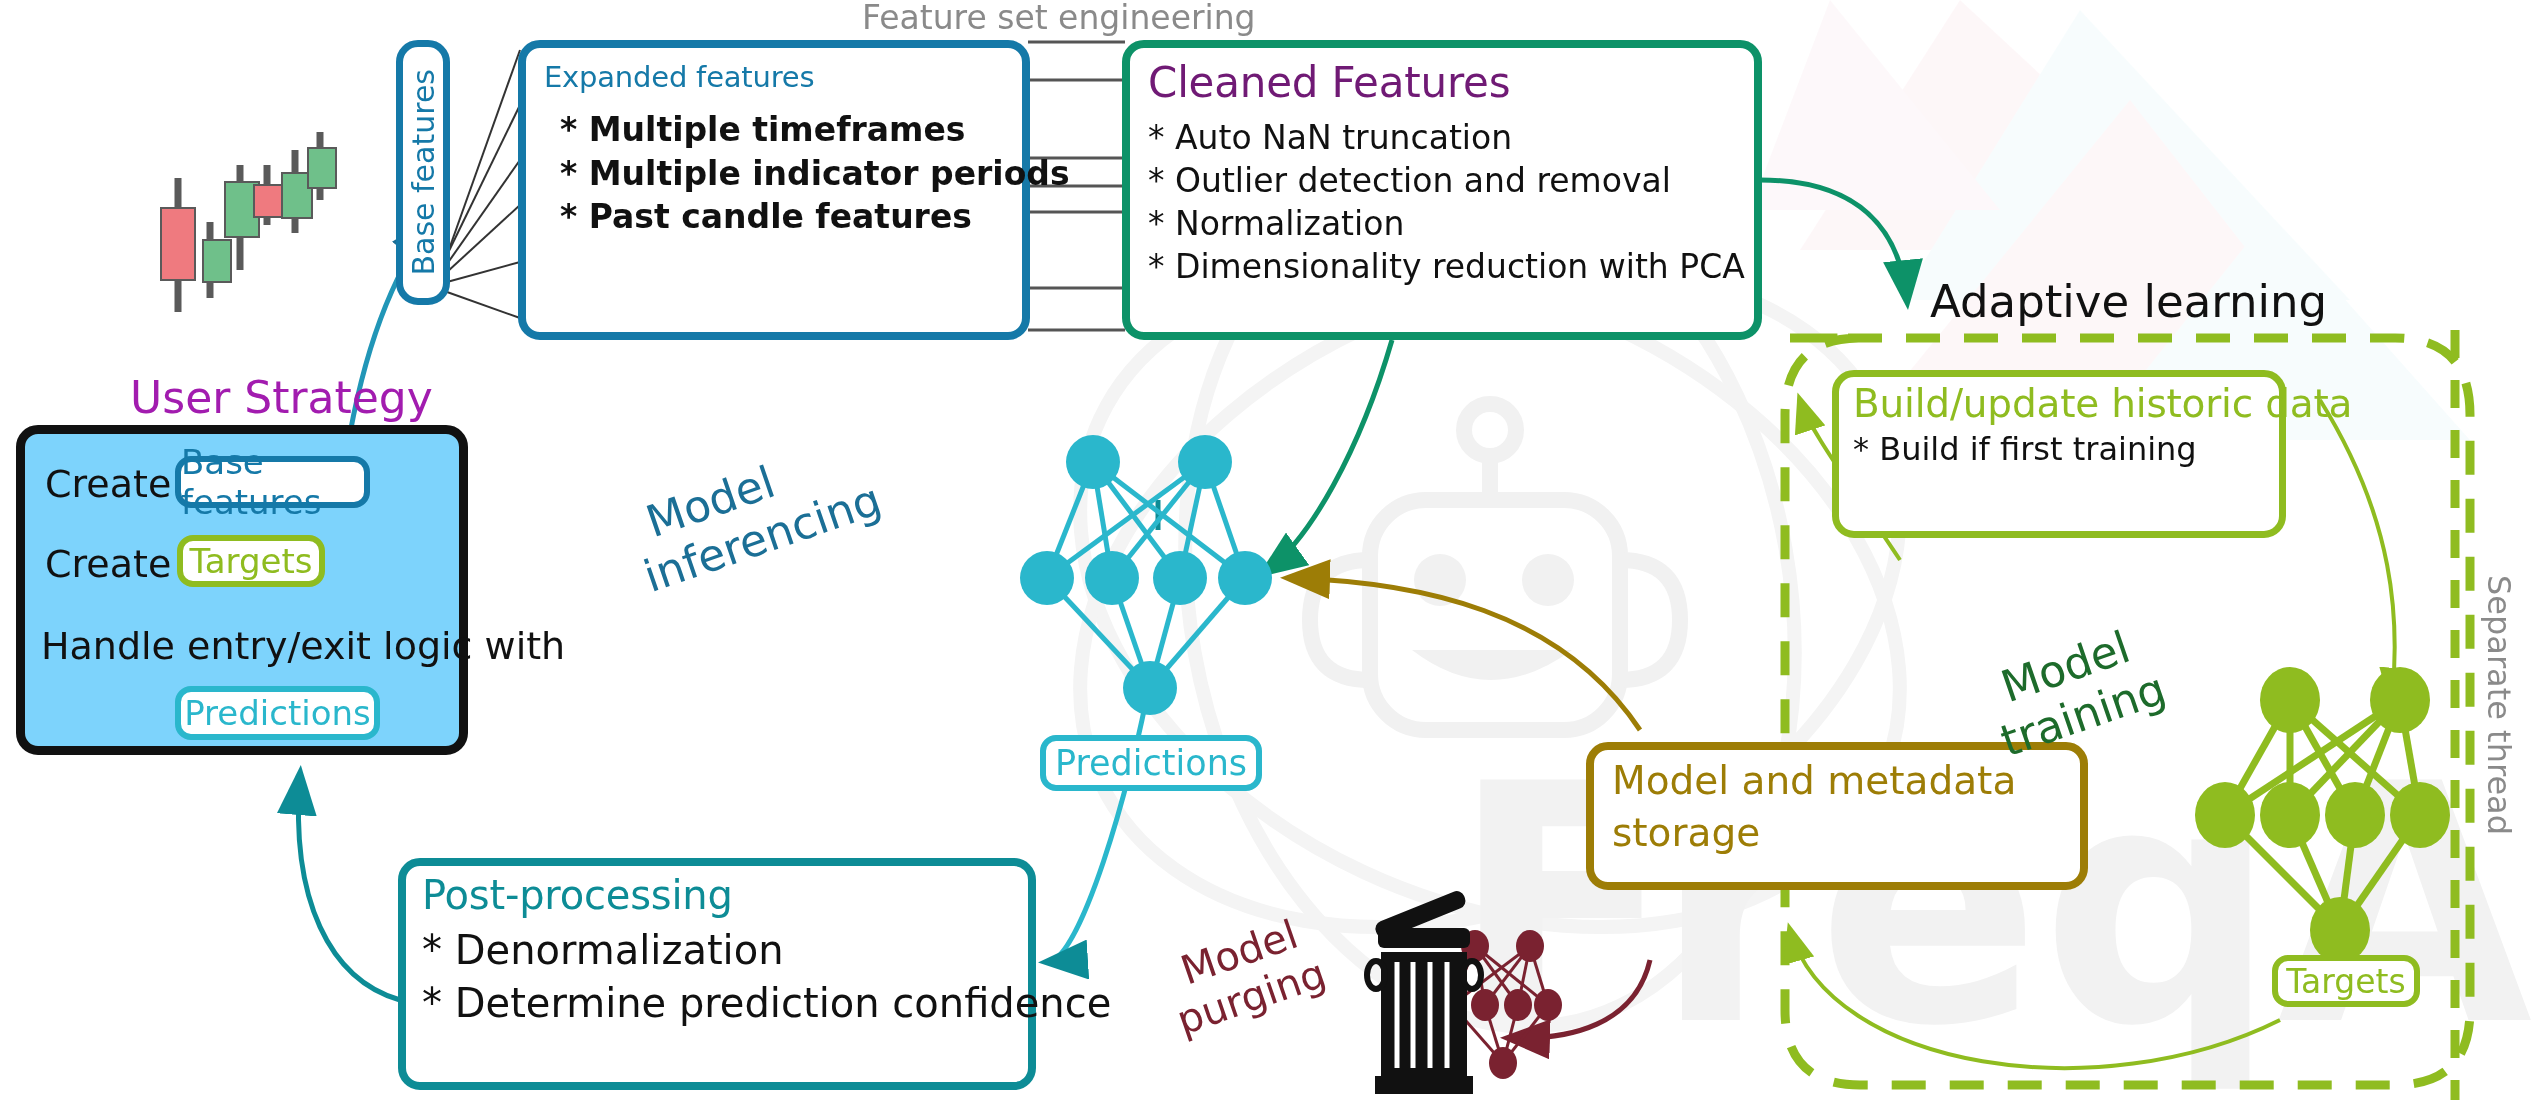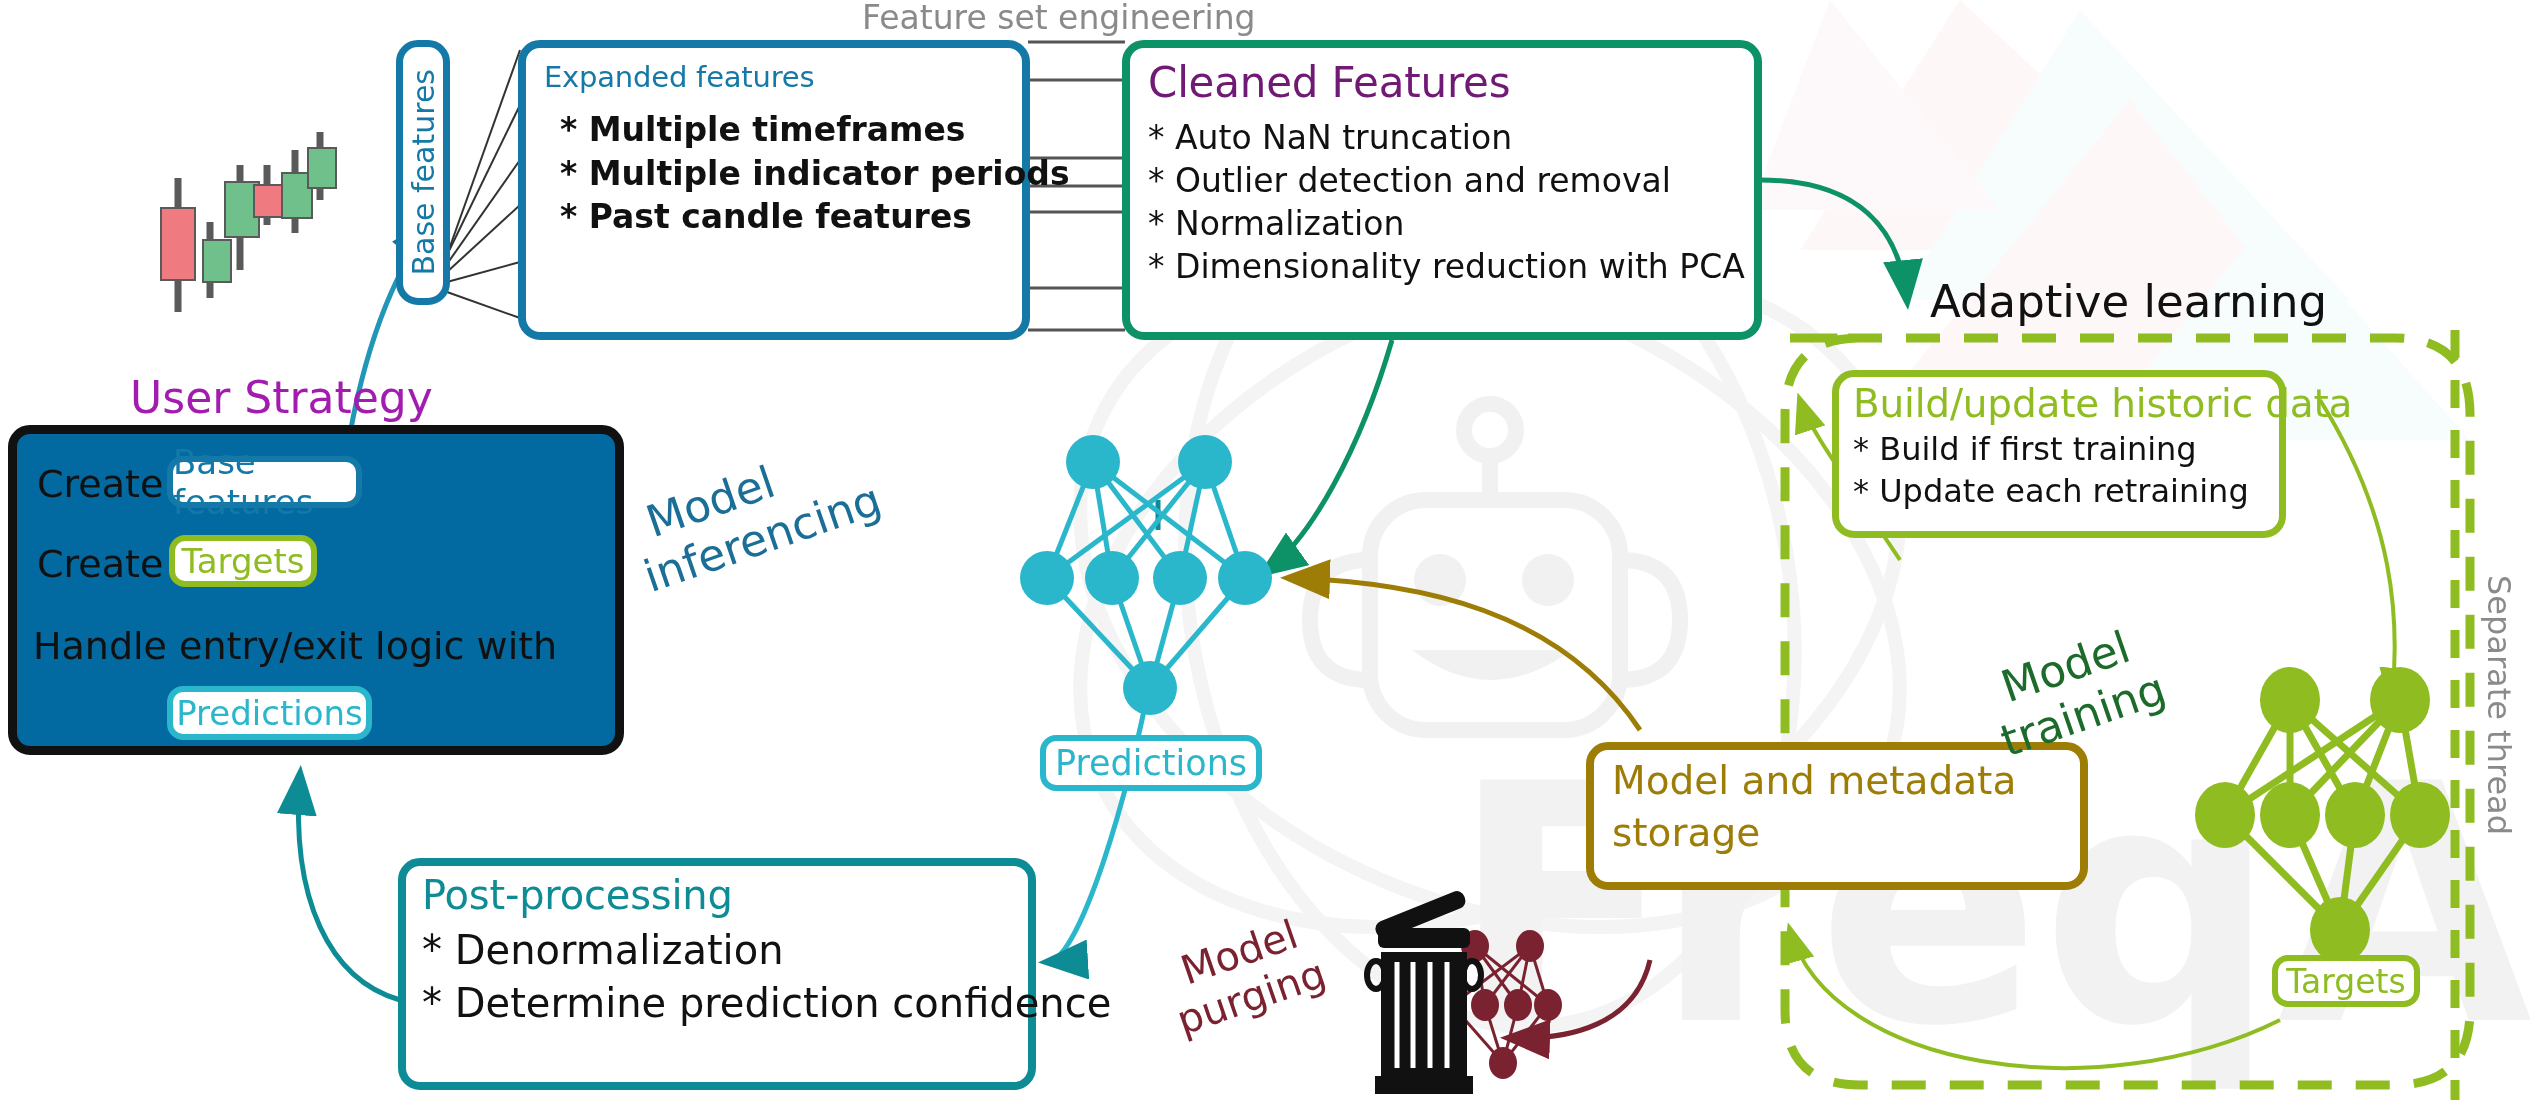--- a/index.html
+++ b/index.html
@@ -381,21 +381,21 @@
       <div>* Dimensionality reduction with PCA</div>
     </div>
   </div>
 
   <div class="plain" style="left:1930px;top:275px;font-size:45px;color:#111;">Adaptive learning</div>
 
   <div class="plain vert2" style="left:2480px;top:575px;font-size:32px;color:#8a8a8a;">Separate thread</div>
 
   <div class="plain" style="left:130px;top:372px;font-size:44px;color:#a21caf;">User Strategy</div>
 
-  <div class="box rbox" style="left:8px;top:425px;width:616px;height:330px;border:9px solid #111;background:#0369a1;">
+  <div class="box rbox" style="left:16px;top:425px;width:452px;height:330px;border:9px solid #111;background:#7dd3fc;">
     <div style="position:absolute;left:20px;top:28px;font-size:38px;color:#111;">Create</div>
     <div class="pill" style="left:150px;top:22px;width:195px;height:52px;border:6px solid #1579a8;">
       <span style="font-size:34px;color:#1579a8;">Base features</span>
     </div>
 
     <div style="position:absolute;left:20px;top:108px;font-size:38px;color:#111;">Create</div>
     <div class="pill" style="left:152px;top:101px;width:148px;height:52px;border:6px solid #8fbc20;">
       <span style="font-size:34px;color:#8fbc20;">Targets</span>
     </div>
 
@@ -431,21 +431,20 @@
 
   <div class="box rbox" style="left:1586px;top:742px;width:502px;height:148px;border:8px solid #9d7d06;background:#fff;padding-left:45px;">
     <div style="position:absolute;left:18px;top:8px;font-size:39px;color:#9d7d06;white-space:nowrap;">Model and metadata</div>
     <div style="position:absolute;left:18px;top:60px;font-size:39px;color:#9d7d06;white-space:nowrap;">storage</div>
   </div>
 
   <div class="box rbox" style="left:1832px;top:370px;width:454px;height:168px;border:7px solid #8fbc20;background:#fff;border-radius:22px;">
     <div class="title" style="margin:4px 0 0 14px;font-size:39px;color:#8fbc20;white-space:nowrap;">Build/update historic data</div>
     <div class="bullets" style="margin:2px 0 0 14px;font-size:32px;line-height:1.32;">
       <div>* Build if first training</div>
-      <div>* Update each retraining</div>
     </div>
   </div>
 
   <div class="plain" style="left:1995px;top:665px;font-size:44px;color:#1d6b2b;line-height:1.15;
        transform:rotate(-19deg);transform-origin:left top;">
     <div>Model</div>
     <div style="margin-left:-18px">training</div>
   </div>
 
   <div class="pill" style="left:2272px;top:955px;width:148px;height:52px;border:6px solid #8fbc20;">

